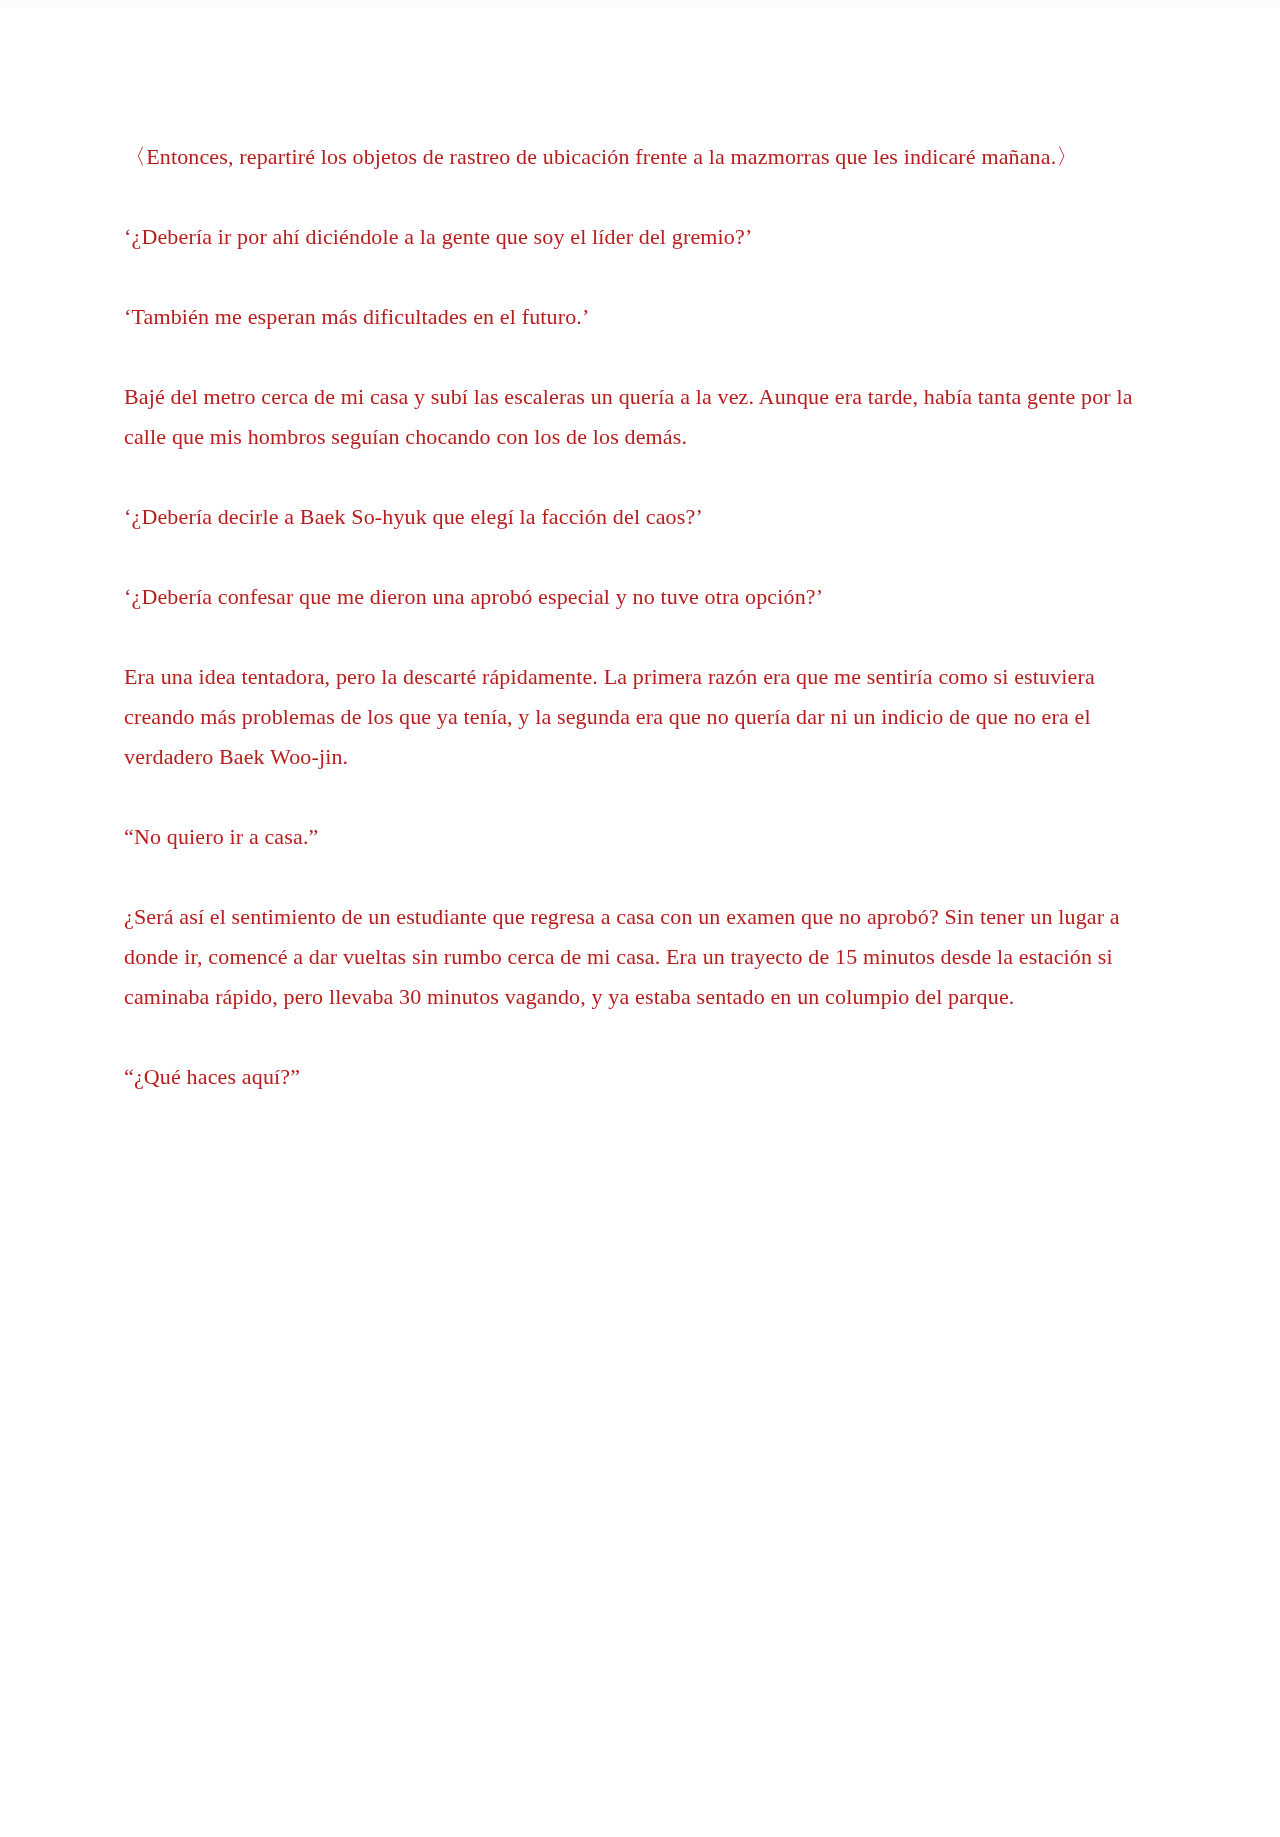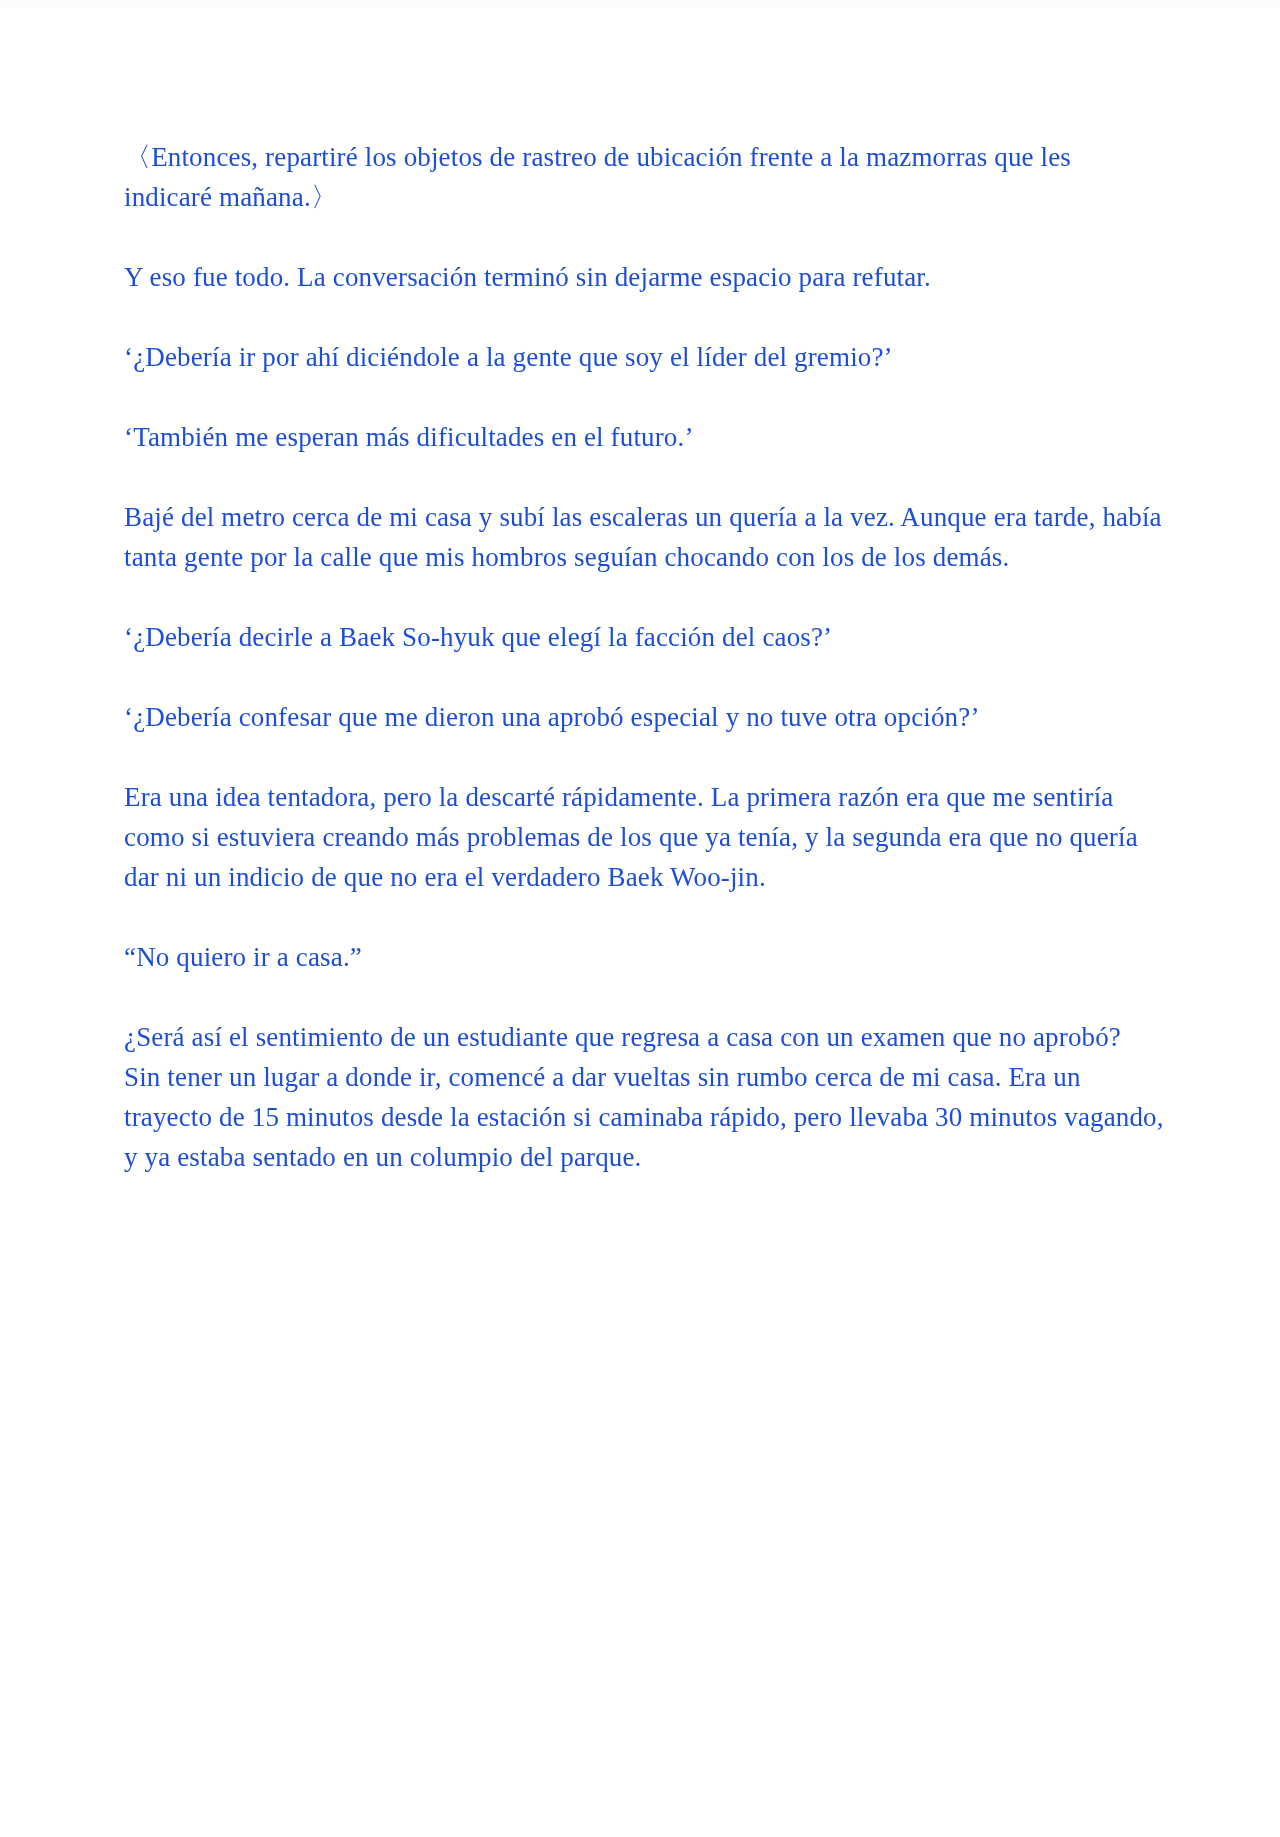--- a/index.html
+++ b/index.html
@@ -12,45 +12,45 @@
     height: 1837px;
     overflow: hidden;
     position: relative;
   }
   .page {
     position: absolute;
     left: 124px;
     top: 137px;
     width: 1040px;
     font-family: "Liberation Serif", "DejaVu Serif", serif;
-    font-size: 27px;
+    font-size: 22px;
     line-height: 40px;
-    color: #1d4ed8;
+    color: #b91c1c;
     letter-spacing: 0.15px;
   }
   .para {
     margin: 0 0 40px 0;
     padding: 0;
   }
   .top-band {
     position: absolute;
     left: 0; top: 0;
     width: 1280px; height: 8px;
     background: #fcfcfc;
   }
 </style>
 </head>
 <body>
 
 <div class="top-band"></div>
 
 <main class="page">
   <p class="para"> 〈Entonces, repartiré los objetos de rastreo de ubicación frente a la mazmorras que les indicaré mañana.〉</p>
-  <p class="para">Y eso fue todo. La conversación terminó sin dejarme espacio para refutar.</p>
   <p class="para">‘¿Debería ir por ahí diciéndole a la gente que soy el líder del gremio?’</p>
   <p class="para">‘También me esperan más dificultades en el futuro.’</p>
   <p class="para">Bajé del metro cerca de mi casa y subí las escaleras un quería a la vez. Aunque era tarde, había tanta gente por la calle que mis hombros seguían chocando con los de los demás.</p>
   <p class="para">‘¿Debería decirle a Baek So-hyuk que elegí la facción del caos?’</p>
   <p class="para">‘¿Debería confesar que me dieron una aprobó especial y no tuve otra opción?’</p>
   <p class="para">Era una idea tentadora, pero la descarté rápidamente. La primera razón era que me sentiría como si estuviera creando más problemas de los que ya tenía, y la segunda era que no quería dar ni un indicio de que no era el verdadero Baek Woo-jin.</p>
   <p class="para">“No quiero ir a casa.”</p>
   <p class="para">¿Será así el sentimiento de un estudiante que regresa a casa con un examen que no aprobó? Sin tener un lugar a donde ir, comencé a dar vueltas sin rumbo cerca de mi casa. Era un trayecto de 15 minutos desde la estación si caminaba rápido, pero llevaba 30 minutos vagando, y ya estaba sentado en un columpio del parque.</p>
+  <p class="para">“¿Qué haces aquí?”</p>
 </main>
 
 </body></html>

